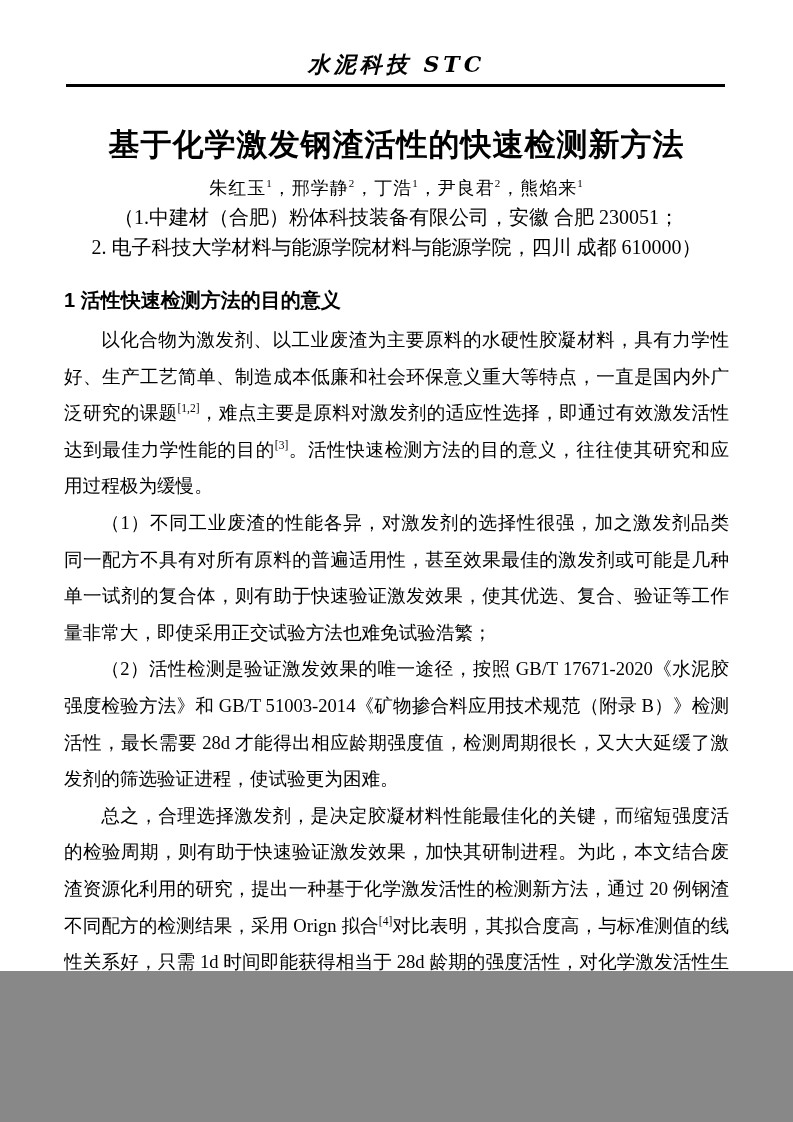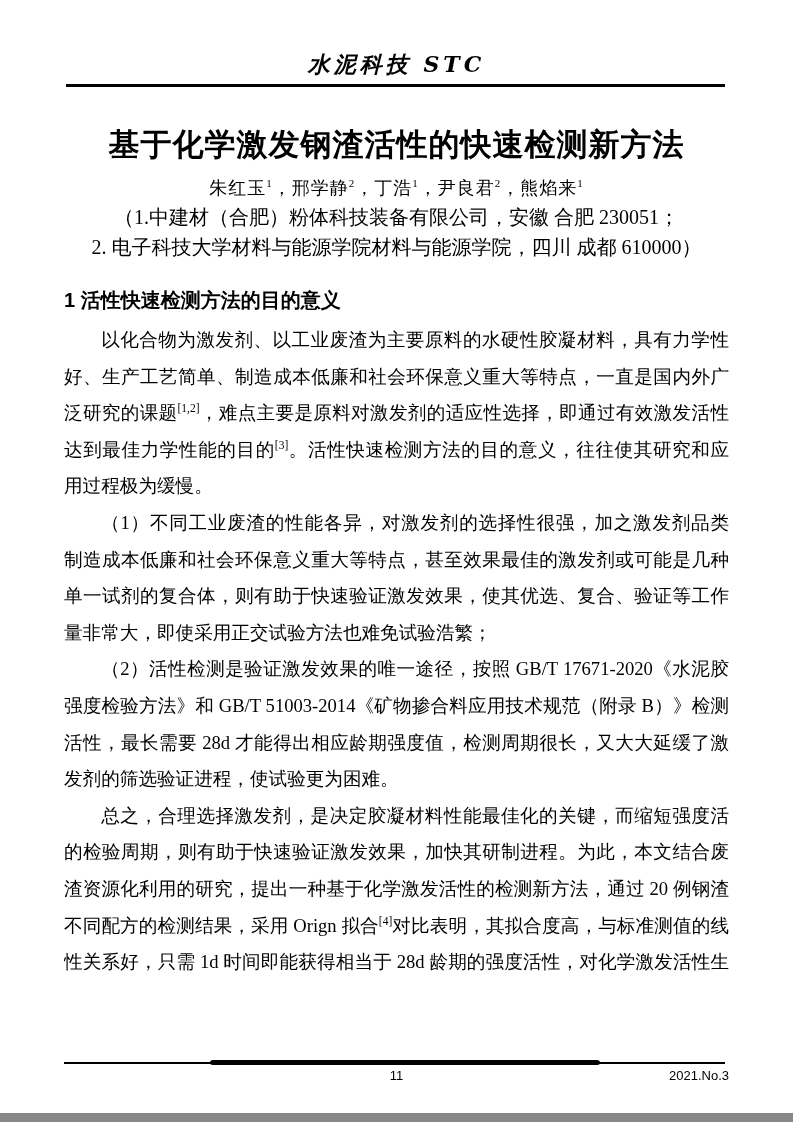--- a/index.html
+++ b/index.html
@@ -1,18 +1,18 @@
 <!DOCTYPE html>
 <html><head>
 <meta charset="utf-8">
 <style>
   html, body { margin: 0; padding: 0; background: #888; }
   .page {
     position: relative;
-    width: 793px; height: 1113px;
+    width: 793px; height: 971px;
     margin: 0 auto;
     background: #ffffff;
     color: #000;
     font-family: "Liberation Serif", "DejaVu Serif", serif;
     overflow: hidden;
   }
   
   .journal-title {
     position: absolute; top: 50px; left: 0; right: 0;
     text-align: center;
@@ -120,21 +120,21 @@
   <div class="body-text">
       <div class="para">
         <div class="line first just"><span>以化合物为激发剂、以工业废渣为主要原料的水硬性胶凝材料，具有力学性能</span></div>
         <div class="line just"><span>好、生产工艺简单、制造成本低廉和社会环保意义重大等特点，一直是国内外广</span></div>
         <div class="line just"><span>泛研究的课题</span><sup>[1,2]</sup><span>，难点主要是原料对激发剂的适应性选择，即通过有效激发活性</span></div>
         <div class="line just"><span>达到最佳力学性能的目的</span><sup>[3]</sup><span>。活性快速检测方法的目的意义，往往使其研究和应</span></div>
         <div class="line"><span>用过程极为缓慢。</span></div>
       </div>
       <div class="para">
         <div class="line first just"><span>（1）不同工业废渣的性能各异，对激发剂的选择性很强，加之激发剂品类多，</span></div>
-        <div class="line just"><span>制造成本低廉和社会环保意义重大等特点，甚至效果最佳的激发剂或可能是几种</span></div>
+        <div class="line just"><span>同一配方不具有对所有原料的普遍适用性，甚至效果最佳的激发剂或可能是几种</span></div>
         <div class="line just"><span>单一试剂的复合体，则有助于快速验证激发效果，使其优选、复合、验证等工作</span></div>
         <div class="line"><span>量非常大，即使采用正交试验方法也难免试验浩繁；</span></div>
       </div>
       <div class="para">
         <div class="line first just"><span>（2）活性检测是验证激发效果的唯一途径，按照 GB/T 17671-2020《水泥胶砂</span></div>
         <div class="line just"><span>强度检验方法》和 GB/T 51003-2014《矿物掺合料应用技术规范（附录 B）》检测</span></div>
         <div class="line just"><span>活性，最长需要 28d 才能得出相应龄期强度值，检测周期很长，又大大延缓了激</span></div>
         <div class="line"><span>发剂的筛选验证进程，使试验更为困难。</span></div>
       </div>
       <div class="para">

